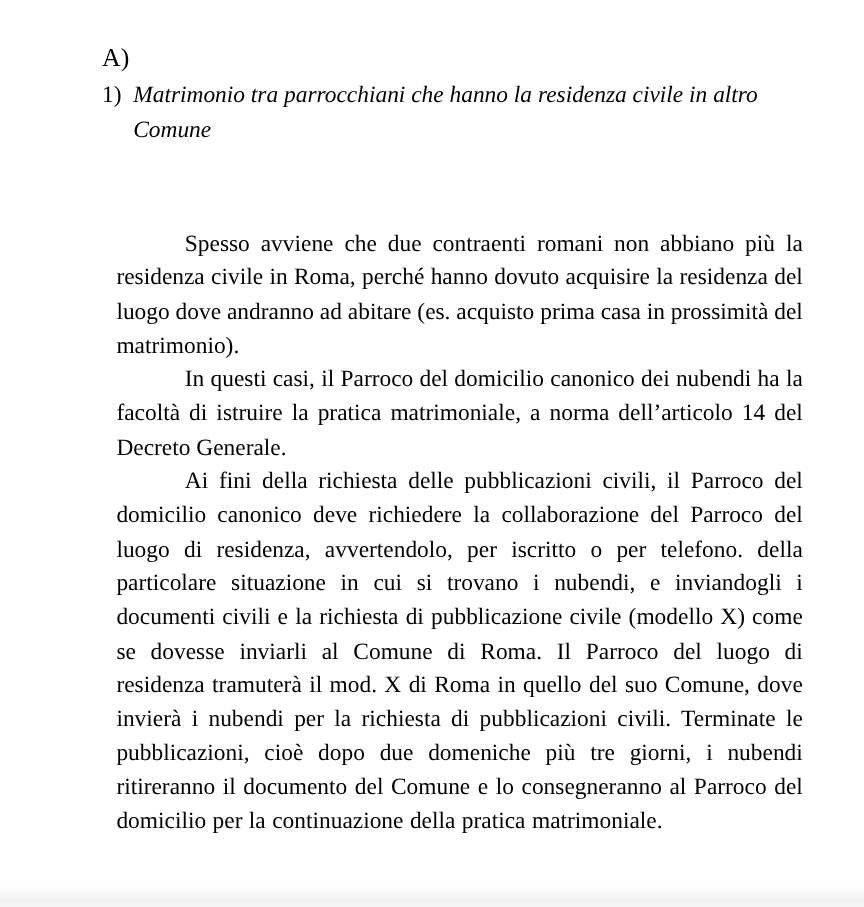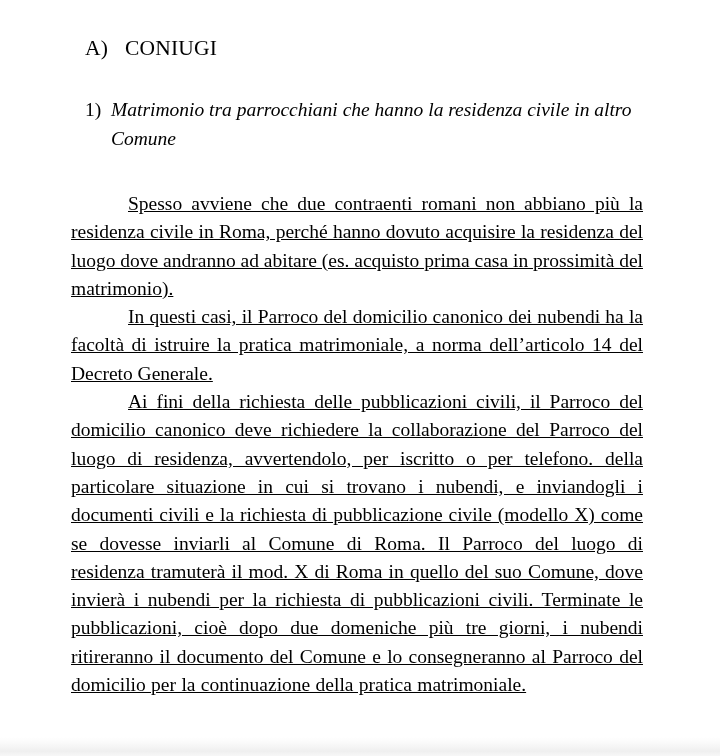--- a/index.html
+++ b/index.html
@@ -97,24 +97,23 @@
     left: 0;
     top: 0;
     width: 26px;
     font-style: normal;
     text-align: left;
   }
 
   
   .body-block {
     position: absolute;
-    left: 71px;
+    left: 97px;
     top: 190px;
     width: 572px;
-    text-decoration: underline;
   }
   p.para {
     margin: 0;
     padding: 0;
     font-size: 19.5px;
     line-height: 28.3px;
     text-align: justify;
     text-indent: 57px;
     hyphens: none;
     -webkit-hyphens: none;
@@ -126,21 +125,20 @@
 </style>
 </head>
 <body>
 
 <div class="page">
 
   <div class="content">
 
     <h1 class="section-heading">
       <span class="lbl">A)</span>
-      <span class="heading-line-2">CONIUGI</span>
     </h1>
 
     <h2 class="subheading">
       <span class="lbl">1)</span>
       <span>Matrimonio tra parrocchiani che hanno la residenza civile in altro Comune</span>
     </h2>
 
   </div>
 
   <div class="body-block">

